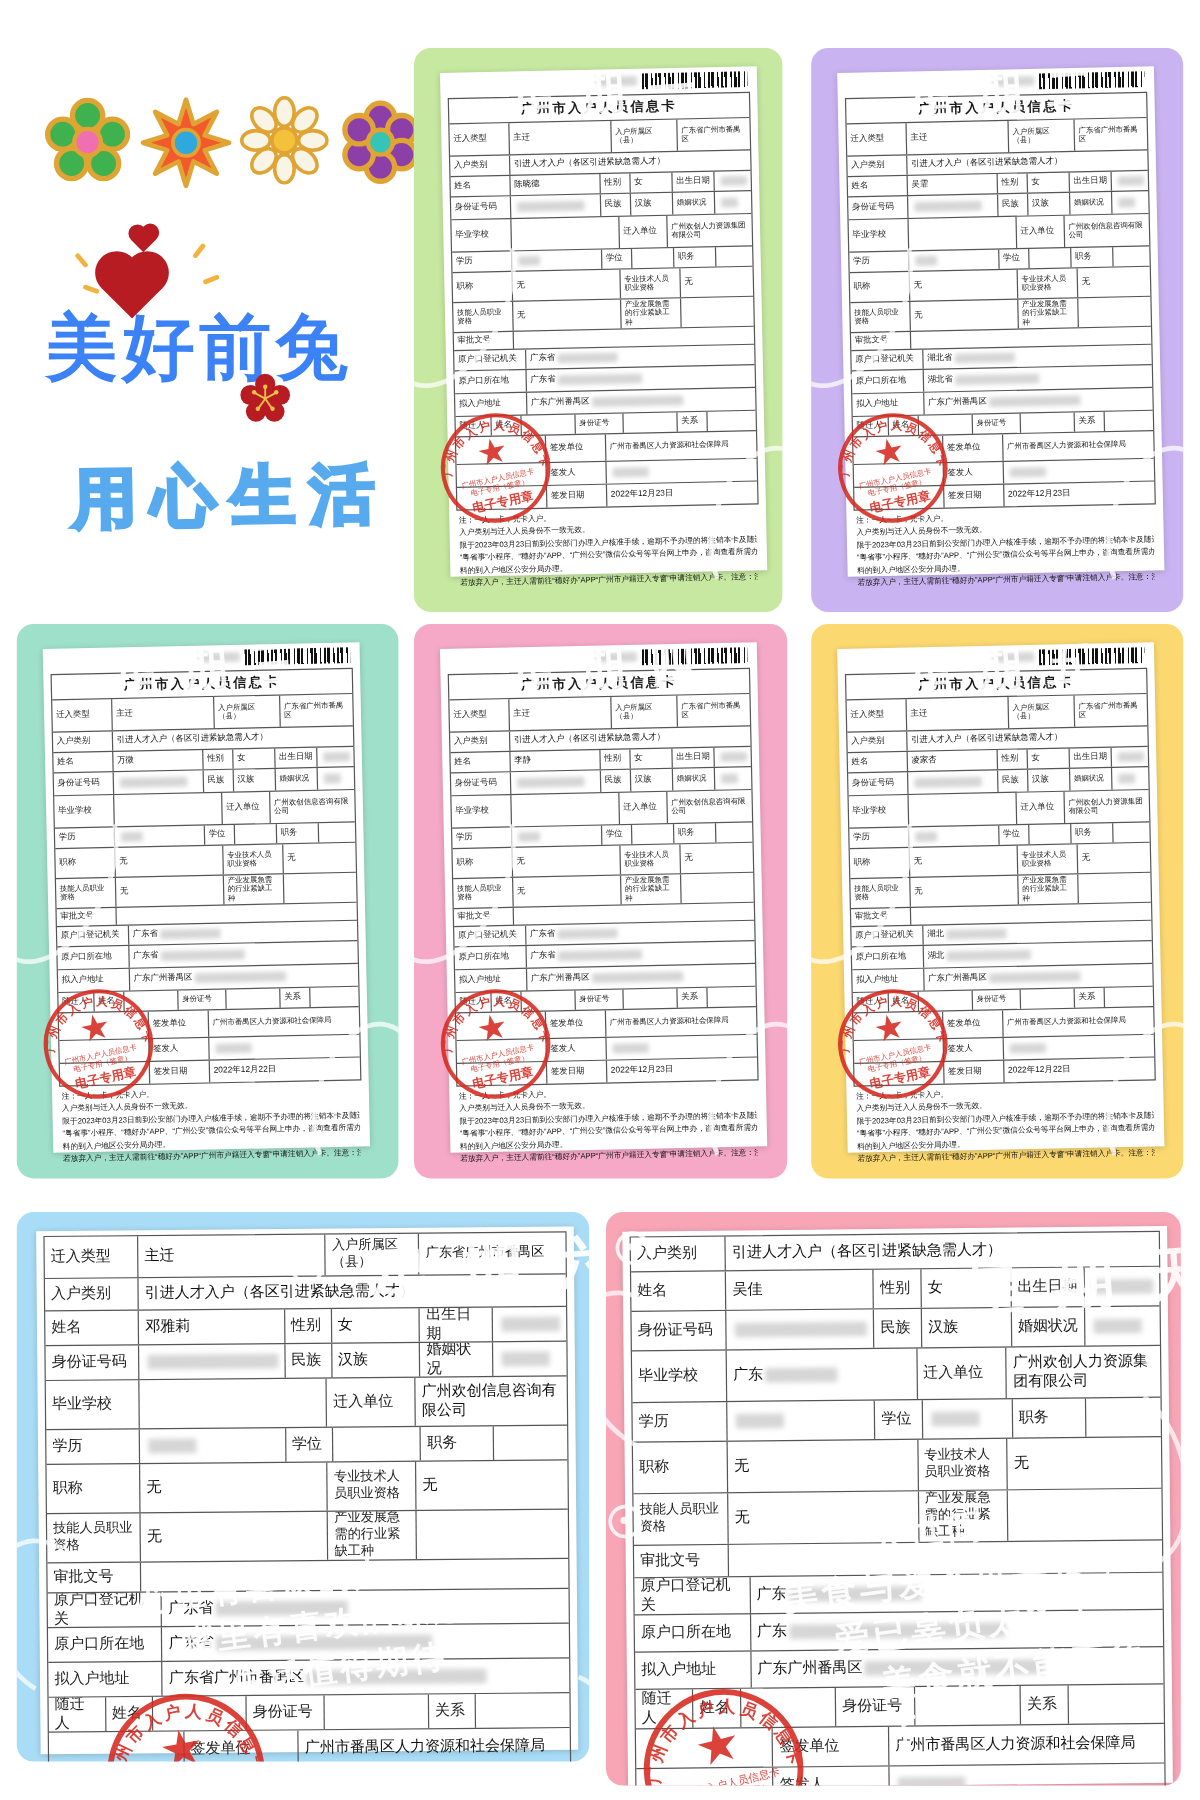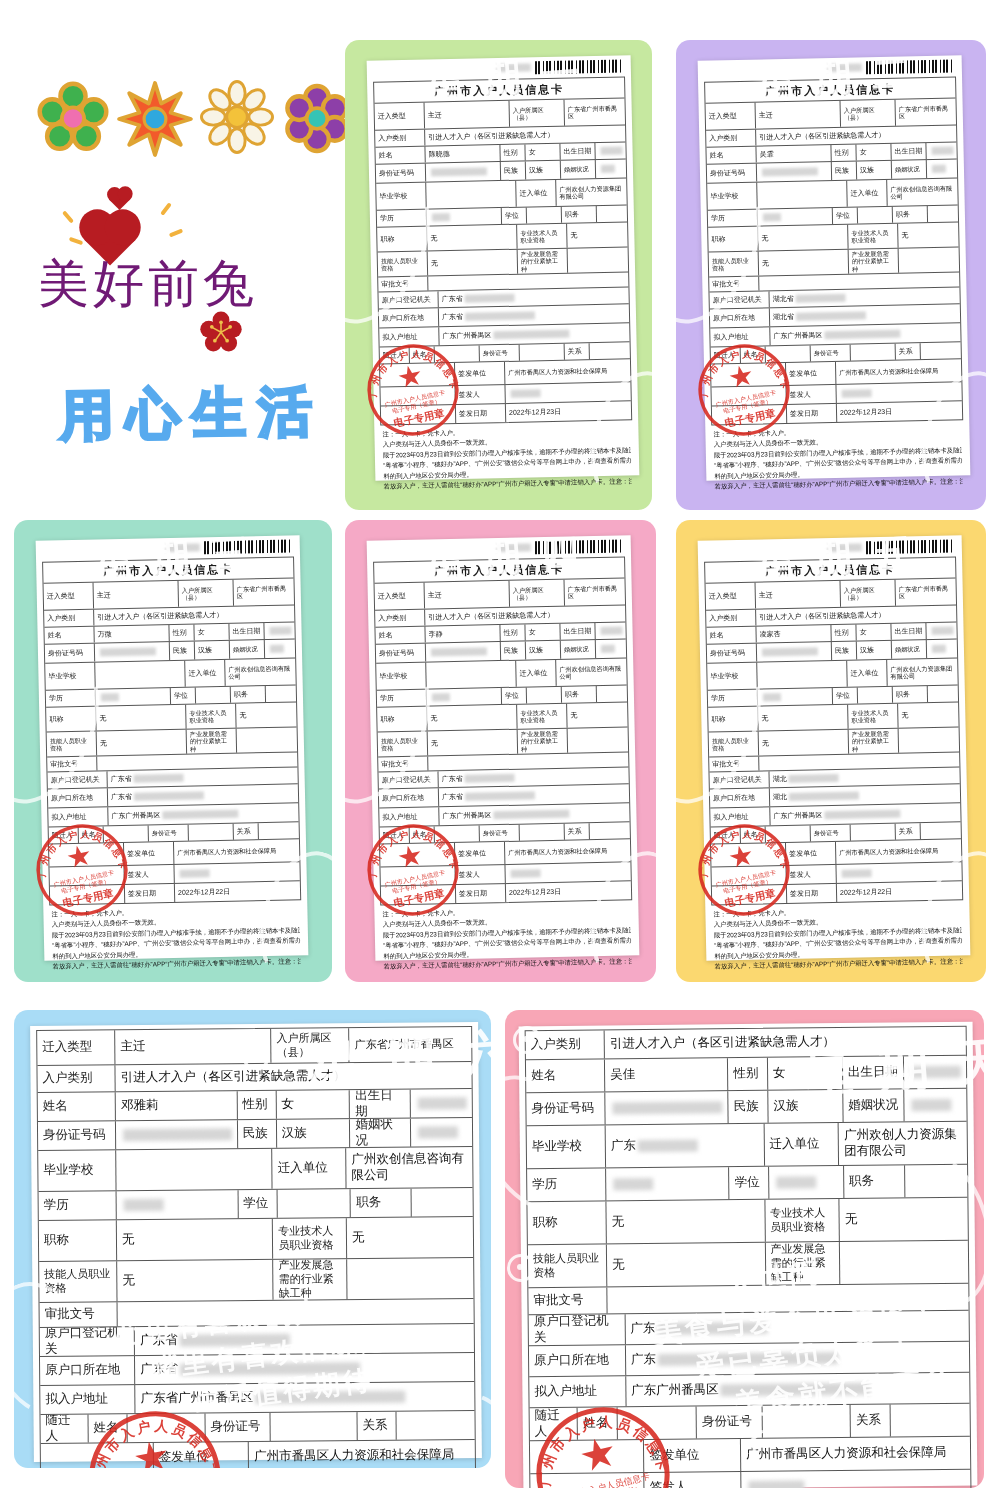--- a/index.html
+++ b/index.html
@@ -91,21 +91,21 @@
   
   .flowers{position:absolute;left:36px;top:80px;display:flex;gap:6px;}
   .hearts{position:absolute;left:60px;top:188px;width:170px;height:90px;}
   .heart{position:absolute;background:#b71c22;transform:rotate(-45deg);}
   .heart::before,.heart::after{content:"";position:absolute;background:inherit;border-radius:50%;width:100%;height:100%;}
   .heart::before{top:-50%;left:0;}
   .heart::after{left:50%;top:0;}
   .heart.sm2{left:52px;top:4px;width:15px;height:15px;}
   .heart.lg2{left:32px;top:34px;width:36px;height:36px;}
   .spark{position:absolute;width:4px;height:14px;background:#f2b23d;border-radius:2px;}
-  .slogan-red{position:absolute;left:38px;top:250px;font-size:51px;font-weight:400;color:#701a75;letter-spacing:4px;white-space:nowrap;}
+  .slogan-red{position:absolute;left:38px;top:250px;font-size:60px;font-weight:700;color:#3b82f6;letter-spacing:4px;white-space:nowrap;}
   .plum{position:absolute;left:198px;top:310px;}
   .slogan-blue{position:absolute;left:60px;top:378px;font-size:54px;font-weight:900;letter-spacing:12px;
                color:#fff;-webkit-text-stroke:3px #57aaee;transform:rotate(-1deg);white-space:nowrap;}
 </style>
 </head>
 <body>
 
 <svg width="0" height="0" style="position:absolute" aria-hidden="true">
   <defs>
     <symbol id="stamp-sym" viewBox="0 0 140 140">

